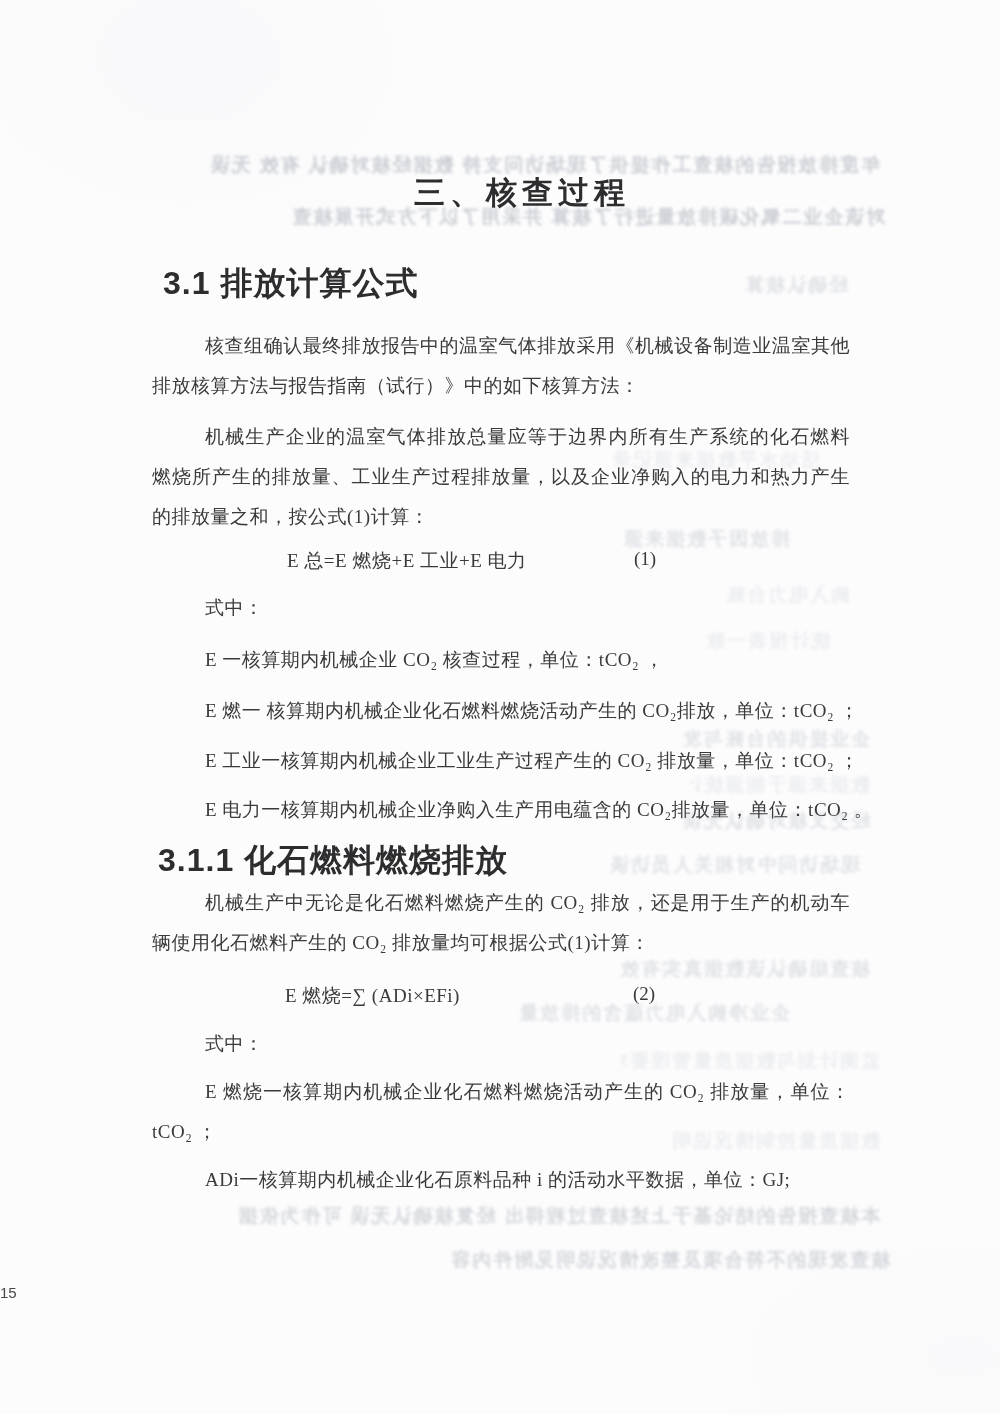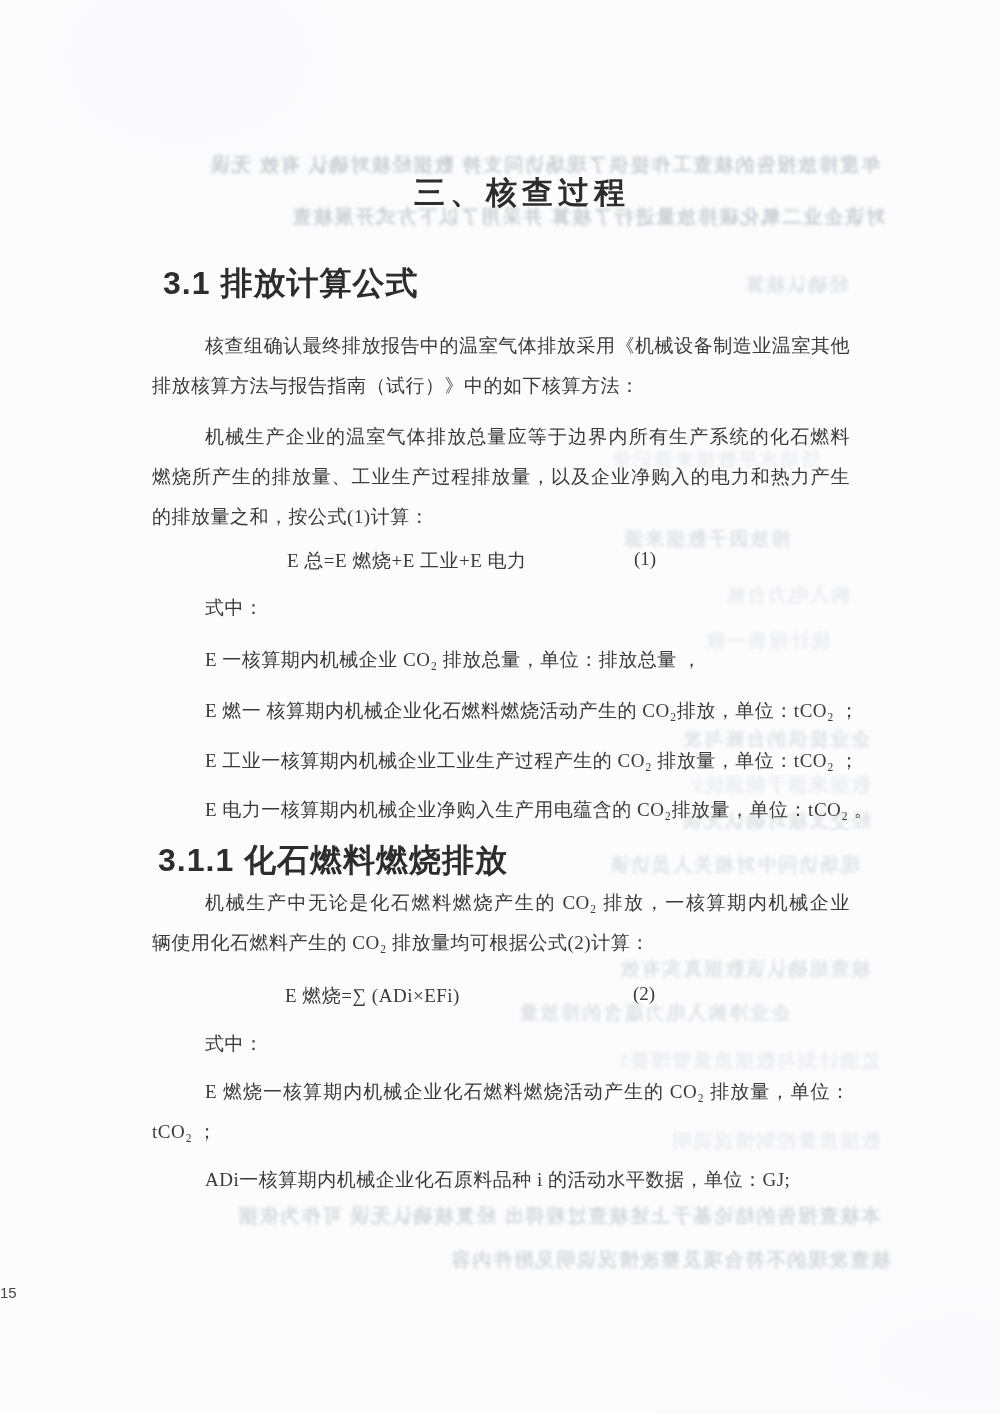--- a/index.html
+++ b/index.html
@@ -107,29 +107,29 @@
 
   <div class="line just" style="top:464px;left:152px;width:698px">燃烧所产生的排放量、工业生产过程排放量，以及企业净购入的电力和热力产生</div>
   <div class="line just" style="top:424px;left:205px;width:645px">机械生产企业的温室气体排放总量应等于边界内所有生产系统的化石燃料</div>
   <div class="line" style="top:504px;left:152px">的排放量之和，按公式(1)计算：</div>
 
   <div class="line" style="top:548px;left:287px">E 总=E 燃烧+E 工业+E 电力</div>
   <div class="formula-num" style="top:548px;left:634px">(1)</div>
 
   <div class="line" style="top:595px;left:205px">式中：</div>
 
-  <div class="line" style="top:647px;left:205px">E 一核算期内机械企业 CO₂ 排放总量，单位：排放总量 ，</div>
+  <div class="line" style="top:647px;left:205px">E 一核算期内机械企业 CO₂ 核查过程，单位：tCO₂ ，</div>
   <div class="line" style="top:698px;left:205px">E 燃一 核算期内机械企业化石燃料燃烧活动产生的 CO₂排放，单位：tCO₂ ；</div>
   <div class="line" style="top:748px;left:205px">E 工业一核算期内机械企业工业生产过程产生的 CO₂ 排放量，单位：tCO₂ ；</div>
   <div class="line" style="top:797px;left:205px">E 电力一核算期内机械企业净购入生产用电蕴含的 CO₂排放量，单位：tCO₂ 。</div>
 
   <div class="sec-heading" style="top:839px;left:158px">3.1.1 化石燃料燃烧排放</div>
 
-  <div class="line just" style="top:890px;left:205px;width:645px">机械生产中无论是化石燃料燃烧产生的 CO₂ 排放，一核算期内机械企业</div>
-  <div class="line" style="top:930px;left:152px">辆使用化石燃料产生的 CO₂ 排放量均可根据公式(2)计算：</div>
+  <div class="line just" style="top:890px;left:205px;width:645px">机械生产中无论是化石燃料燃烧产生的 CO₂ 排放，还是用于生产的机动车</div>
+  <div class="line" style="top:930px;left:152px">辆使用化石燃料产生的 CO₂ 排放量均可根据公式(1)计算：</div>
 
   <div class="line" style="top:983px;left:285px">E 燃烧=∑ (ADi×EFi)</div>
   <div class="formula-num" style="top:983px;left:633px">(2)</div>
 
   <div class="line" style="top:1031px;left:205px">式中：</div>
 
   <div class="line just" style="top:1079px;left:205px;width:645px">E 燃烧一核算期内机械企业化石燃料燃烧活动产生的 CO₂ 排放量，单位：</div>
   <div class="line" style="top:1119px;left:152px">tCO₂ ；</div>
 
   <div class="line" style="top:1167px;left:205px">ADi一核算期内机械企业化石原料品种 i 的活动水平数据，单位：GJ;</div>

